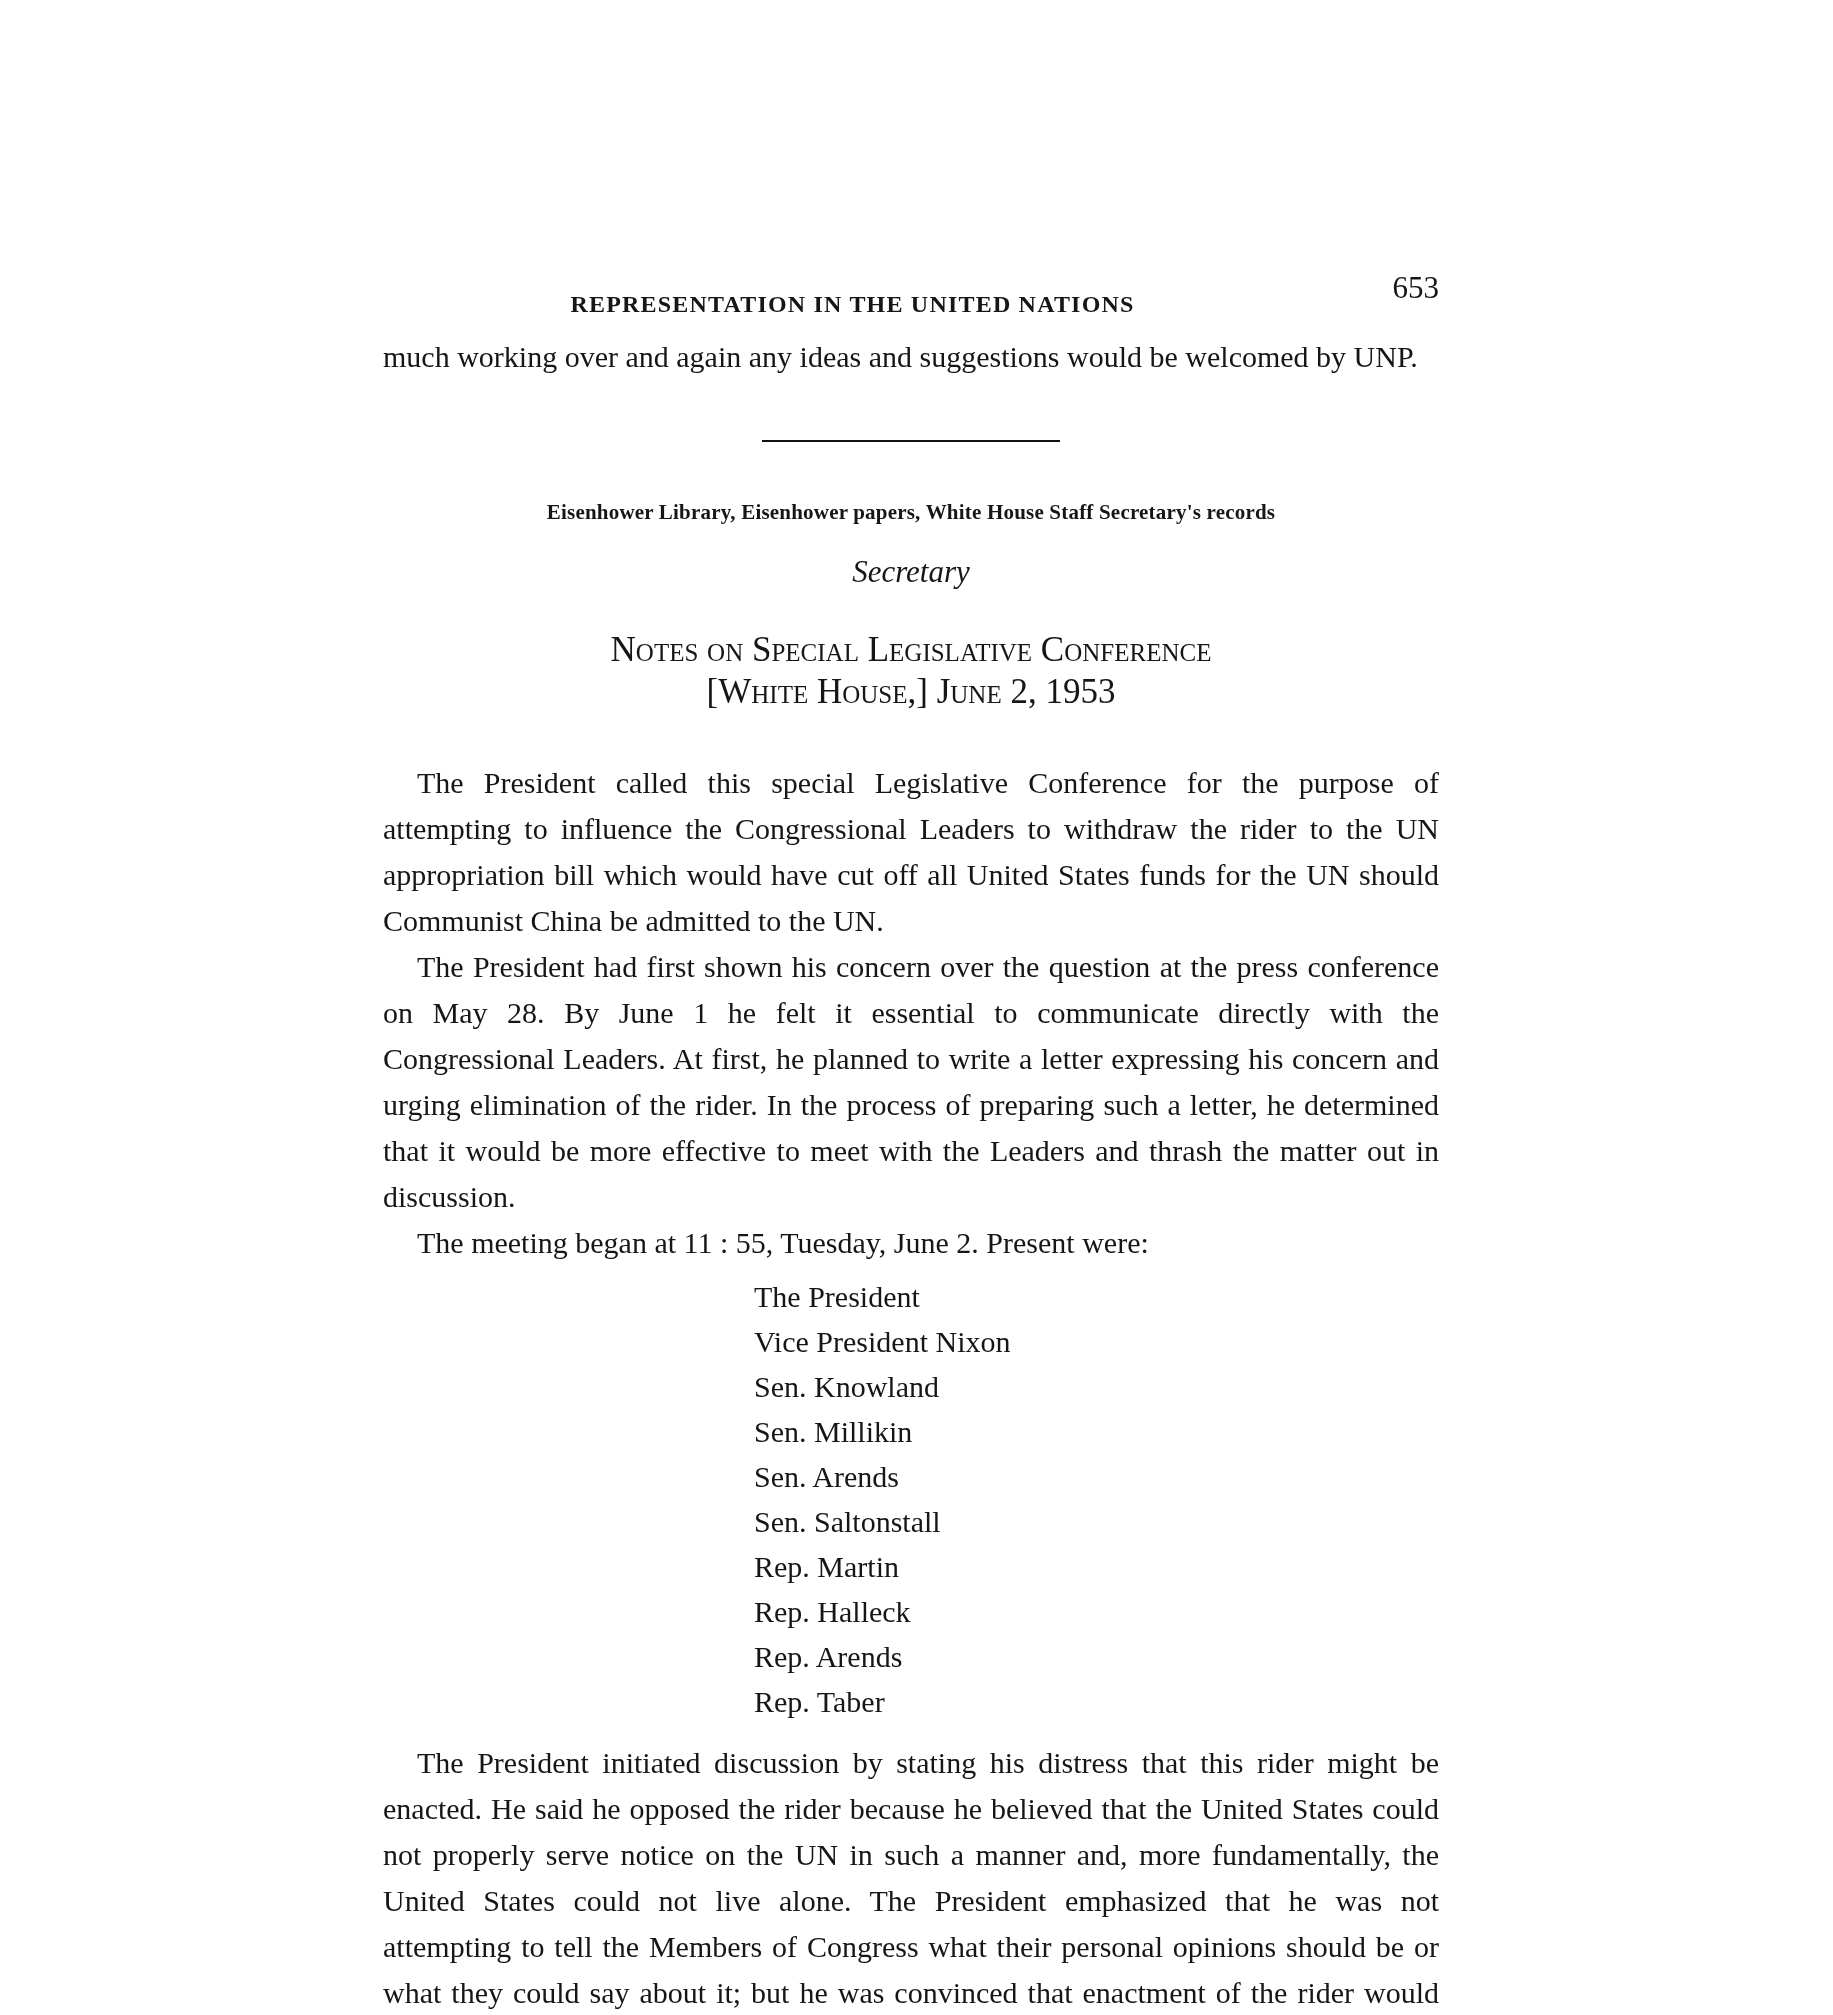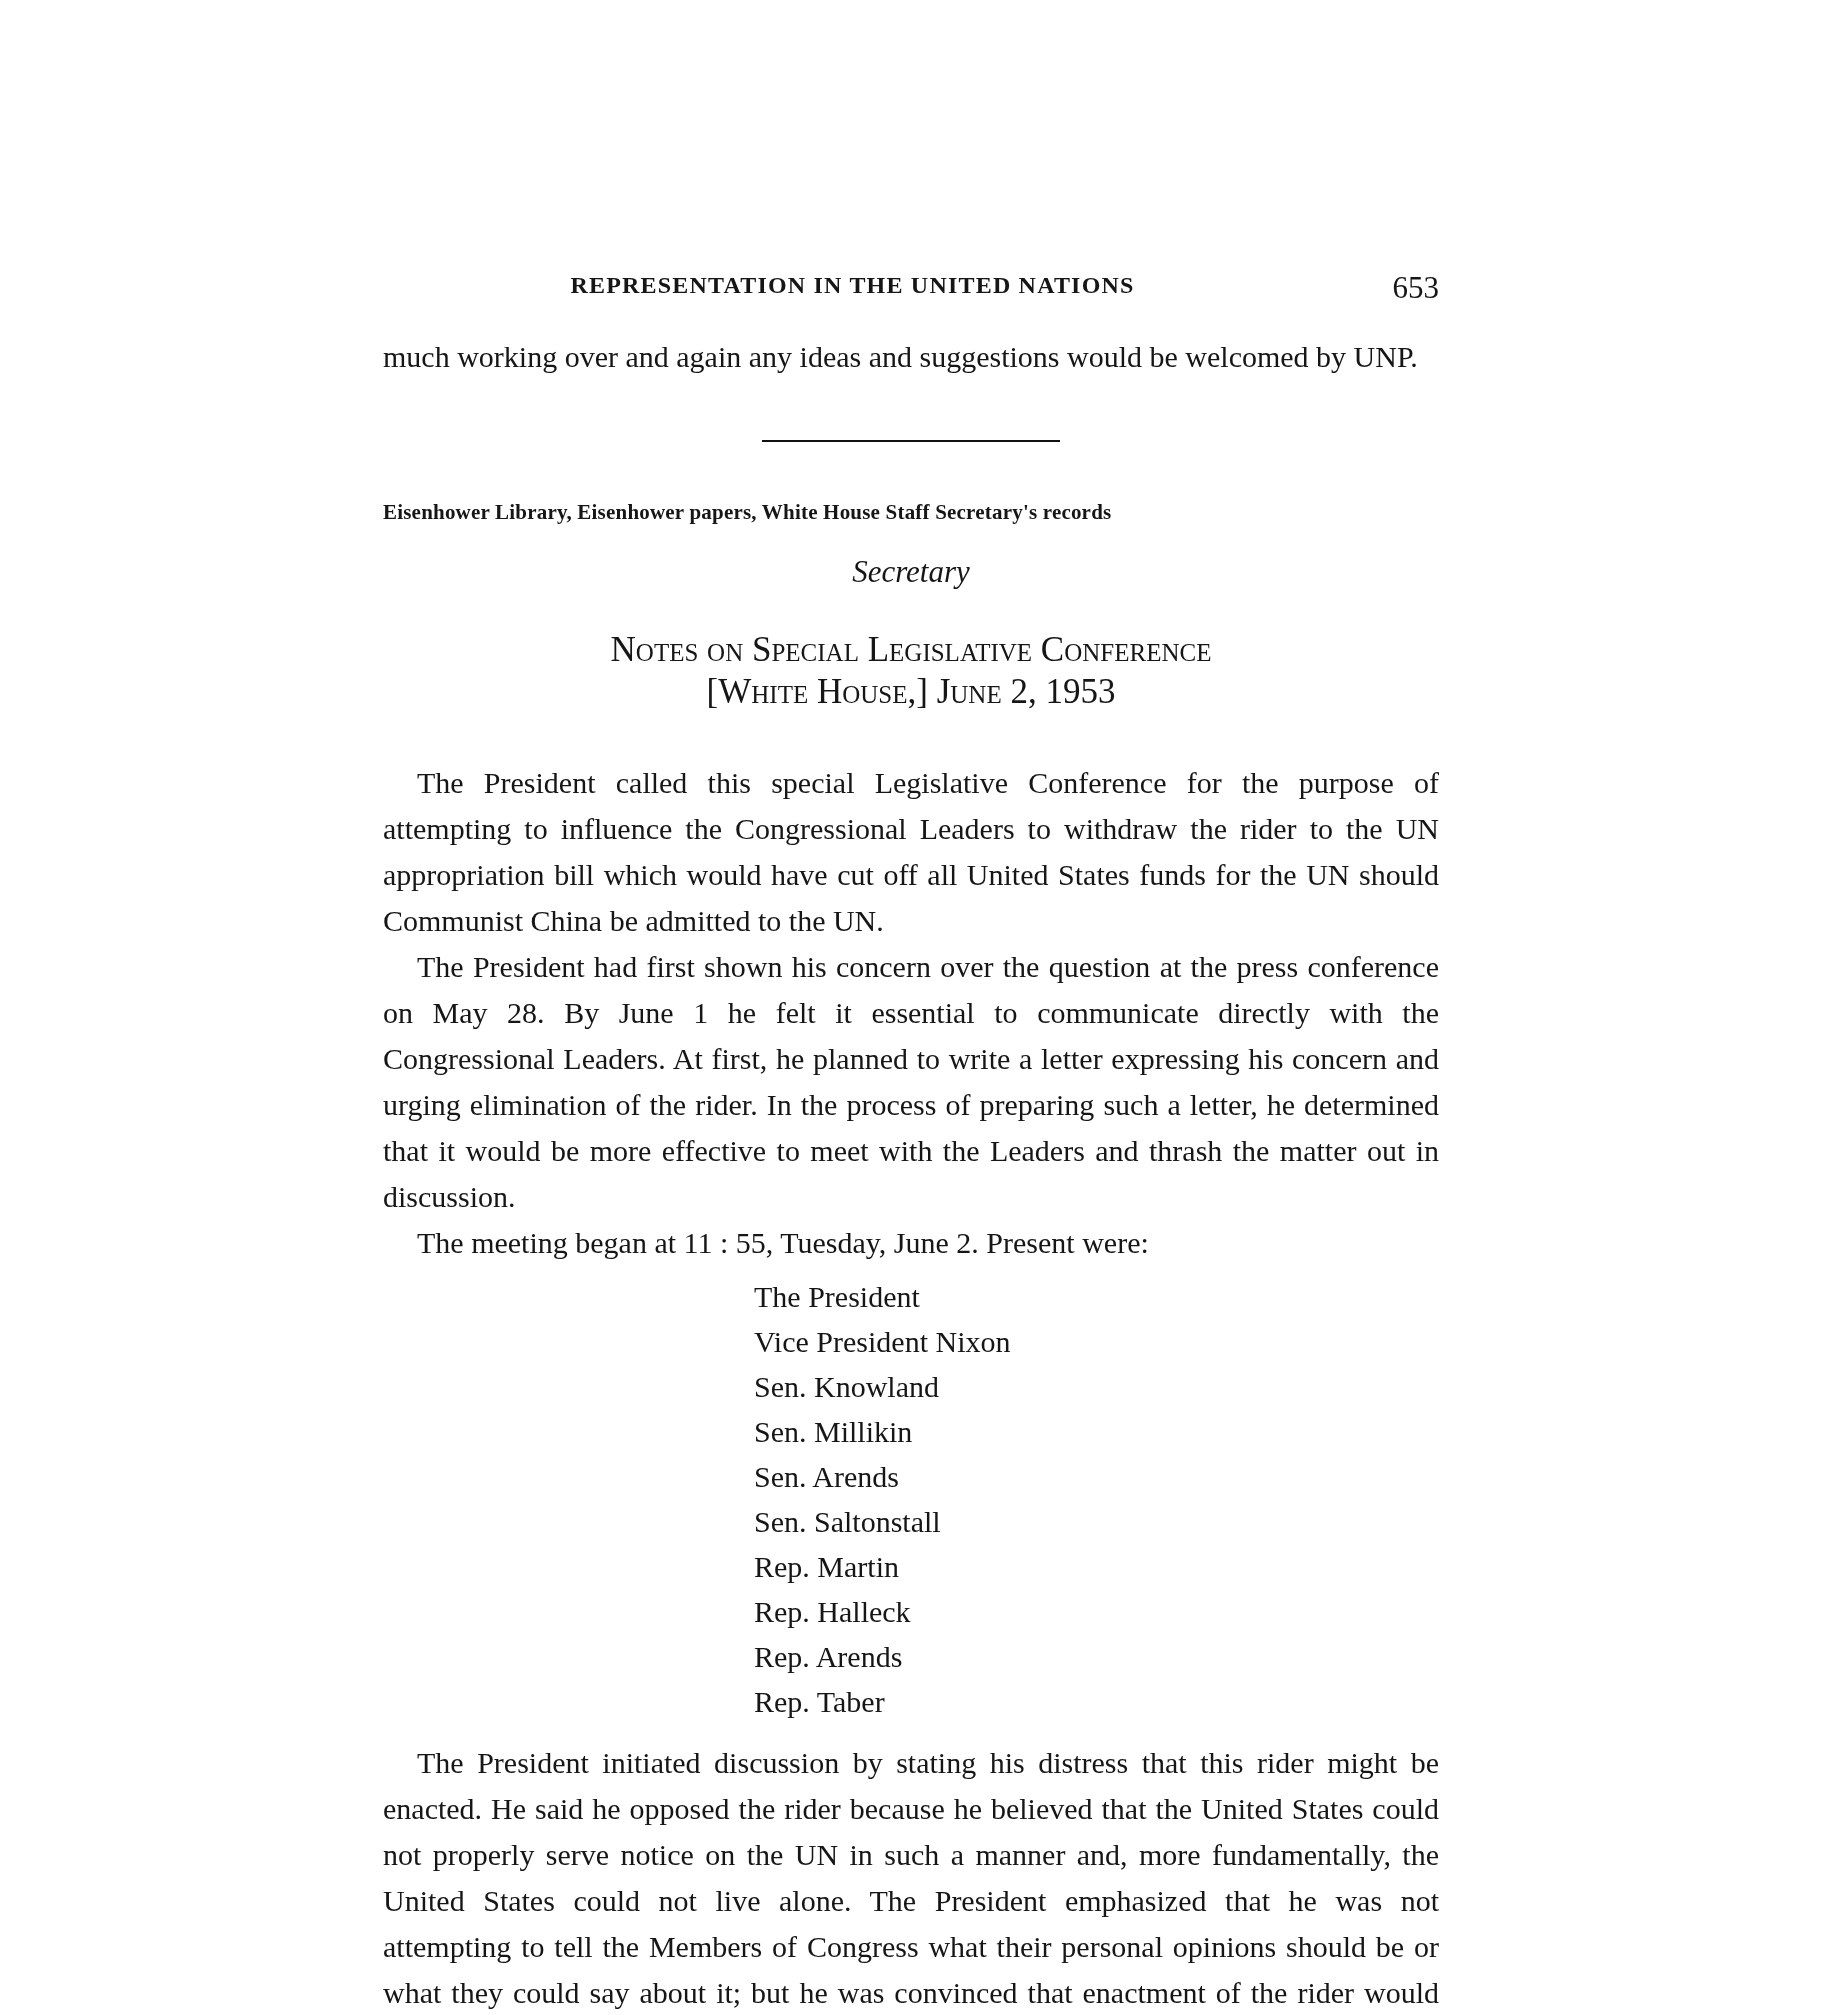--- a/index.html
+++ b/index.html
@@ -29,21 +29,21 @@
     margin-bottom: 24px;
   }
   .running-title {
     position: absolute;
     left: 0;
     right: 117px;
     text-align: center;
     font-size: 24px;
     font-weight: 600;
     letter-spacing: 1.2px;
-    top: 6px;
+    top: 25px;
     white-space: nowrap;
   }
   .page-number {
     position: absolute;
     right: 0;
     top: 4px;
     font-size: 31px;
   }
   
   .body-par {
@@ -65,20 +65,21 @@
     border-top: 2.4px solid #111;
     margin: 60px auto 56px auto;
   }
   
   .source-line {
     font-size: 21px;
     font-weight: bold;
     line-height: 28px;
     margin-bottom: 24px;
     letter-spacing: 0.2px;
+    text-align: center;
   }
   
   .doc-title {
     text-align: center;
     font-style: italic;
     font-size: 31px;
     line-height: 44px;
     margin-bottom: 36px;
   }
   

